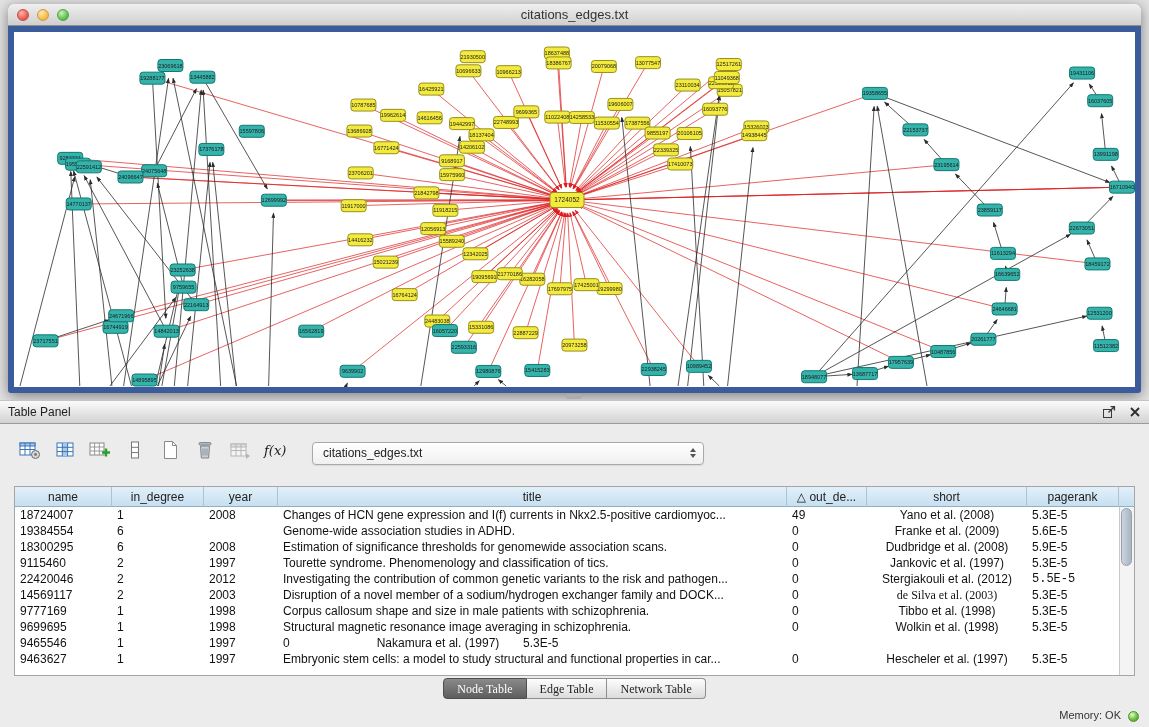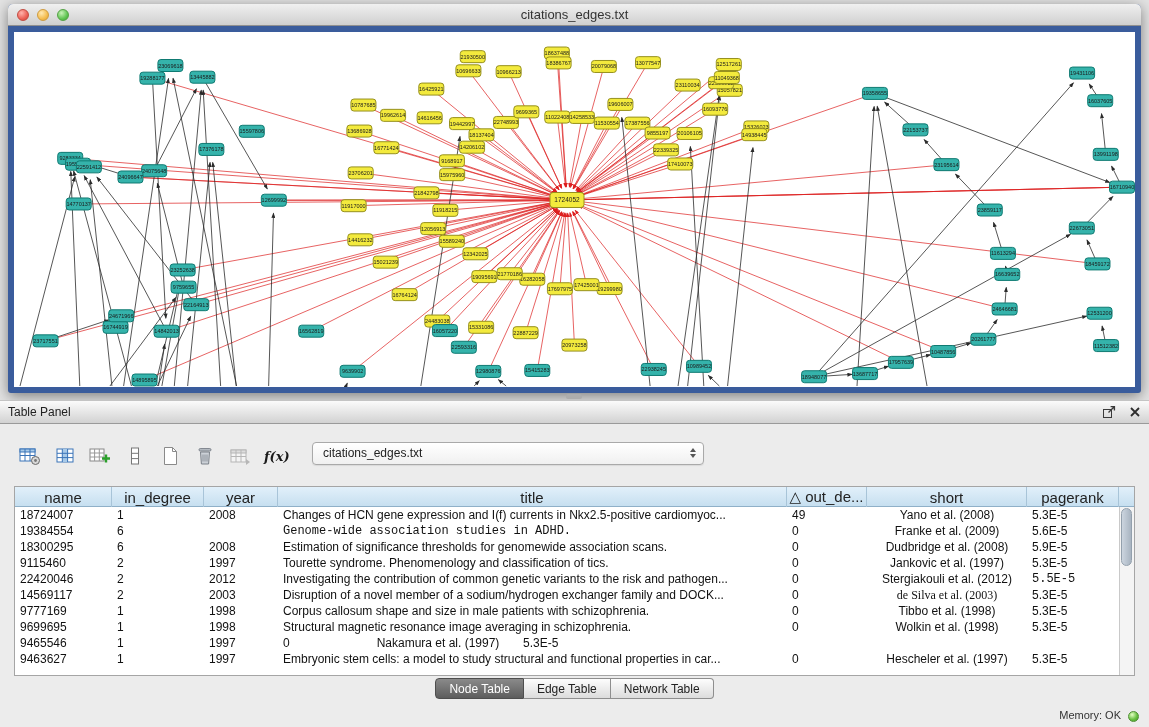--- a/index.html
+++ b/index.html
@@ -26,46 +26,46 @@
   
   #table-panel{position:absolute;left:0;top:400px;width:1149px;height:327px;background:#ececec;}
   .panel-header{height:24px;background:linear-gradient(#fbfbfb,#d2d2d2);border-top:1px solid #c4c4c4;
     border-bottom:1px solid #9a9a9a;position:relative;text-align:right;}
   .panel-title{position:absolute;left:8px;line-height:23px;font-size:12px;color:#222;}
   .panel-header-actions{position:absolute;right:8px;top:4px;display:flex;gap:12px;align-items:center;}
   .ph-btn{display:flex;align-items:center;justify-content:center;cursor:default;}
 
   .toolbar{position:absolute;top:25px;left:0;right:0;height:56px;display:flex;align-items:center;
     padding-left:16px;gap:7px;}
-  .tb-btn{width:28px;height:26px;display:flex;align-items:flex-end;justify-content:center;border-radius:3px;font-weight:bold;}
+  .tb-btn{width:28px;height:26px;display:flex;align-items:flex-start;justify-content:center;border-radius:3px;}
   .combo{margin-left:16px;width:392px;height:23px;background:linear-gradient(#ffffff,#f0f0f0);
     border:1px solid #a9a9a9;border-radius:4px;position:relative;font-size:12px;color:#222;
     line-height:21px;padding-left:10px;box-shadow:0 1px 1px rgba(0,0,0,.08);}
   .combo-arrows{position:absolute;right:7px;top:5px;display:flex;flex-direction:column;gap:2px;}
   .combo-arrows i{display:block;width:0;height:0;border-left:3.5px solid transparent;border-right:3.5px solid transparent;}
   .arr-up{border-bottom:4.5px solid #555;}
   .arr-down{border-top:4.5px solid #555;}
 
   .table-wrap{position:absolute;left:14px;top:86px;width:1121px;height:190px;background:#fff;
     border:1px solid #a5a5a5;overflow:hidden;}
   .thead{display:flex;height:20px;background:linear-gradient(#e2f0fa,#c6dff0);border-bottom:1px solid #8fb0c8;}
-  .th{border-right:1px solid #a8c4d8;font-size:15px;color:#222;display:flex;align-items:center;
+  .th{border-right:1px solid #a8c4d8;font-size:12px;color:#222;display:flex;align-items:center;
     justify-content:center;overflow:hidden;white-space:nowrap;height:20px;}
   .th-spacer{width:15px;border-right:none;}
   .tbody{position:absolute;top:20px;left:0;right:15px;bottom:0;overflow:hidden;background:#fff;}
   .tr{display:flex;height:16px;}
   .td{font-size:12px;color:#111;line-height:16px;padding-left:5px;overflow:hidden;white-space:nowrap;}
   .td.center{text-align:center;padding-left:0;}
   .vscroll{position:absolute;top:20px;right:0;bottom:0;width:15px;background:#f4f4f4;border-left:1px solid #c9c9c9;}
   .vthumb{position:absolute;top:1px;left:1px;width:11px;height:58px;border-radius:6px;
     background:linear-gradient(90deg,#ccd5df,#a8b4c1);border:1px solid #93a0ad;}
 
   .tabbar{position:absolute;left:0;right:0;top:278px;display:flex;justify-content:center;}
   .tab{height:21px;line-height:20px;padding:0 13px;font-size:12px;color:#222;
-    background:linear-gradient(#fdfdfd,#dcdcdc);border:1px solid #8e8e8e;border-left:none;}
+    background:linear-gradient(#fdfdfd,#dcdcdc);border:1px solid #8e8e8e;border-left:none;font-family:Liberation Serif, serif;}
   .tab:first-child{border-left:1px solid #8e8e8e;border-radius:4px 0 0 4px;}
   .tab:last-child{border-radius:0 4px 4px 0;}
   .tab.active{background:linear-gradient(#8a8a8a,#5d5d5d);color:#fff;border-color:#4e4e4e;}
 
   .statusbar{position:absolute;left:0;right:0;bottom:0;height:24px;}
   .memory-label{position:absolute;right:28px;bottom:6px;font-size:11px;color:#333;}
   .memory-dot{position:absolute;right:10px;bottom:5px;width:11px;height:11px;border-radius:50%;
     background:radial-gradient(circle at 35% 30%,#e4ffc4,#6cc244 55%,#3f9a22);border:1px solid #4f8f33;}
 </style>
 </head>
@@ -767,21 +767,21 @@
           <div class="td" style="width: 74px;">2008</div>
           <div class="td" style="flex: 1 1 0%;">Changes of HCN gene expression and I(f) currents in Nkx2.5-positive cardiomyoc...</div>
           <div class="td" style="width: 80px;">49</div>
           <div class="td center" style="width: 160px;">Yano et al. (2008)</div>
           <div class="td" style="width: 92px;">5.3E-5</div>
         </div>
         <div class="tr">
           <div class="td" style="width: 97px;">19384554</div>
           <div class="td" style="width: 92px;">6</div>
           <div class="td" style="width: 74px; margin-top: 44px;">2009</div>
-          <div class="td" style="flex: 1 1 0%; font-family: Liberation Mono, monospace;">Genome-wide association studies in ADHD.</div>
+          <div class="td" style="flex: 1 1 0%;">Genome-wide association studies in ADHD.</div>
           <div class="td" style="width: 80px;">0</div>
           <div class="td center" style="width: 160px;">Franke et al. (2009)</div>
           <div class="td" style="width: 92px;">5.6E-5</div>
         </div>
         <div class="tr">
           <div class="td" style="width: 97px;">18300295</div>
           <div class="td" style="width: 92px;">6</div>
           <div class="td" style="width: 74px;">2008</div>
           <div class="td" style="flex: 1 1 0%;">Estimation of significance thresholds for genomewide association scans.</div>
           <div class="td" style="width: 80px;">0</div>

